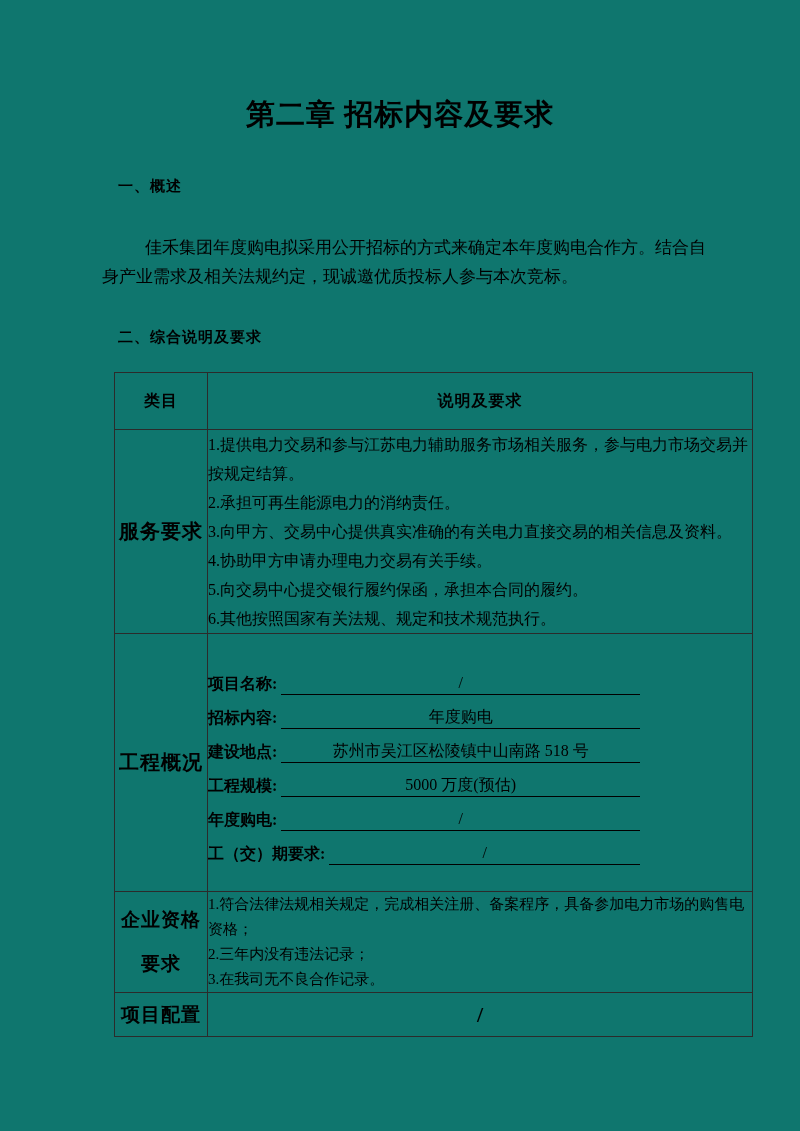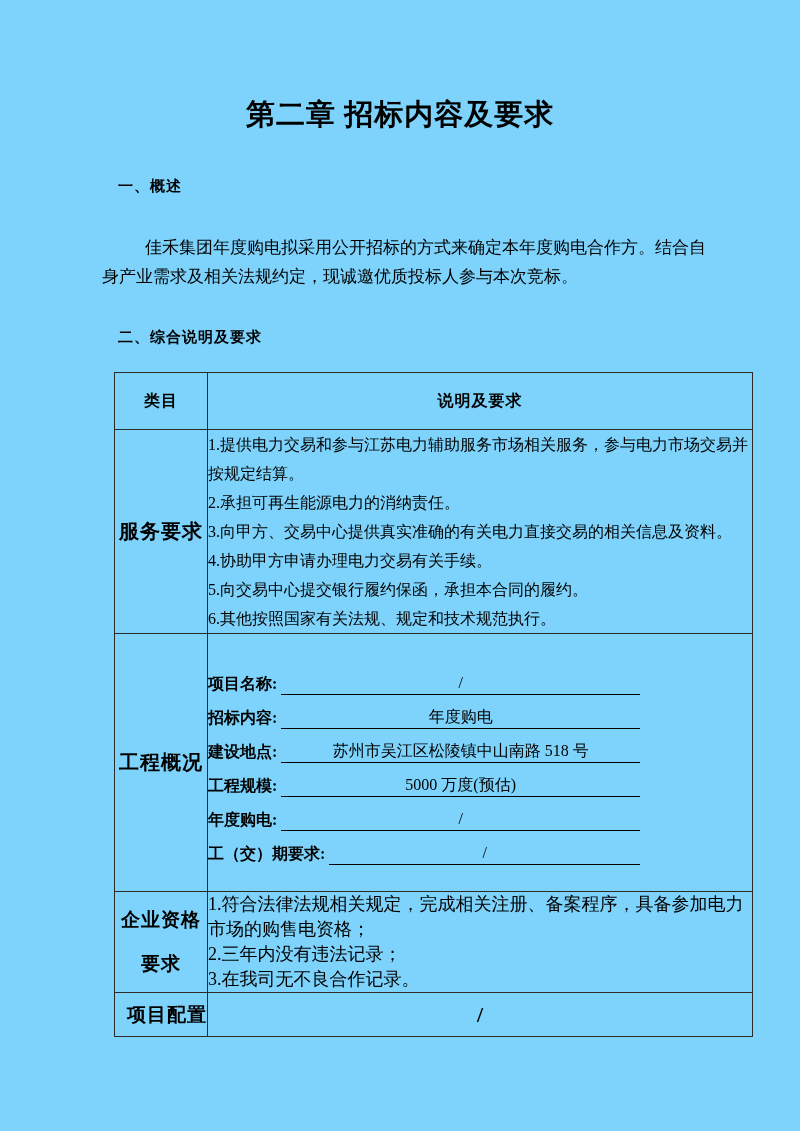--- a/index.html
+++ b/index.html
@@ -1,20 +1,20 @@
 <!DOCTYPE html>
 <html><head>
 <meta charset="utf-8">
 <style>
   html, body { margin: 0; padding: 0; background: #ffffff; }
   .page {
     position: relative;
     width: 800px;
     height: 1131px;
-    background: #7dd3fc;
+    background: #0f766e;
     color: #000000;
     font-family: "Liberation Serif", "DejaVu Serif", serif;
     overflow: hidden;
   }
   
   .chapter-title {
     margin: 0;
     padding-top: 96px;
     text-align: center;
     font-size: 29px;
@@ -95,21 +95,21 @@
   .field-value {
     flex: 1;
     text-align: center;
     border-bottom: 1px solid #000;
     white-space: nowrap;
     line-height: 22px;
   }
   
   .qual-row { height: 88px; }
   .qual-cell {
-    font-size: 18px;
+    font-size: 15px;
     line-height: 25px;
     padding: 3px 4px 3px 7px;
     vertical-align: middle;
   }
   
   .config-row { height: 44px; }
   .config-cell {
     text-align: center;
     font-size: 22px;
     font-weight: bold;
@@ -188,19 +188,19 @@
     <tr class="qual-row">
       <td class="cat-cell two-line">企业资格要求</td>
       <td class="qual-cell">
         <div>1.符合法律法规相关规定，完成相关注册、备案程序，具备参加电力市场的购售电资格；</div>
         <div>2.三年内没有违法记录；</div>
         <div>3.在我司无不良合作记录。</div>
       </td>
     </tr>
 
     <tr class="config-row">
-      <td class="cat-cell" style="font-size:19px;text-align:right;">项目配置</td>
+      <td class="cat-cell" style="font-size:19px;">项目配置</td>
       <td class="config-cell">/</td>
     </tr>
   </tbody>
     </table>
 
 </div>
 
 </body></html>

